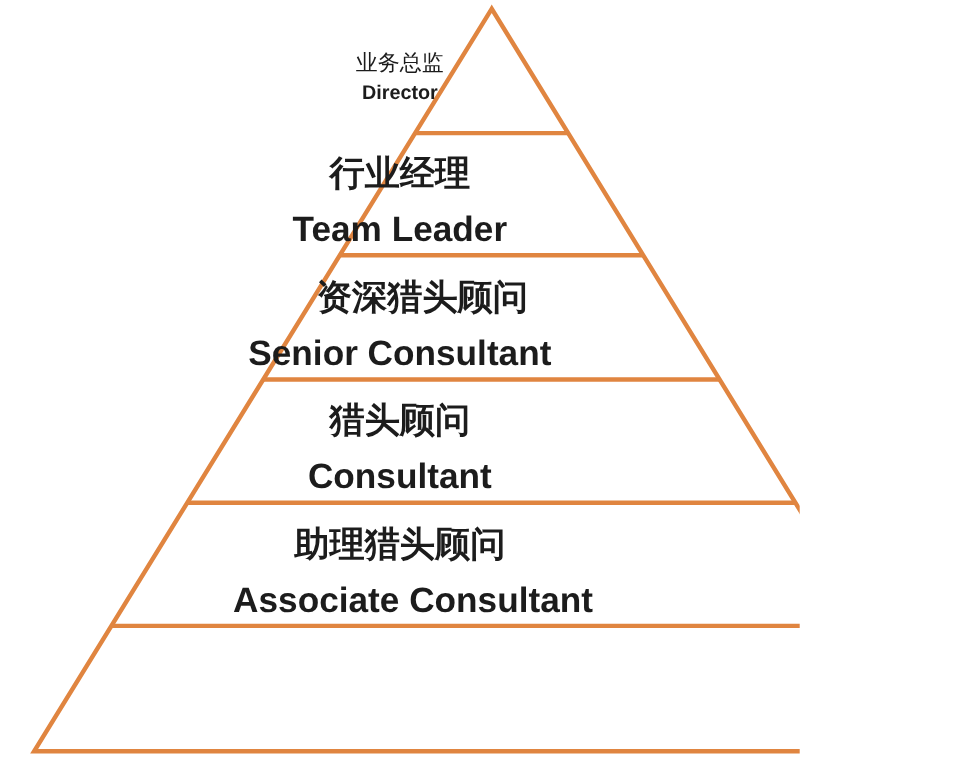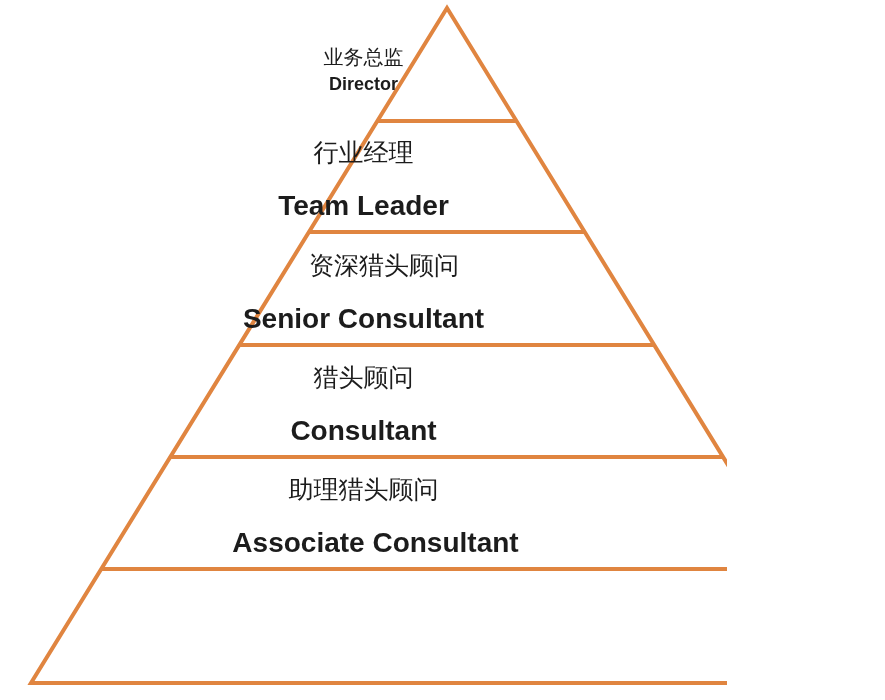--- a/index.html
+++ b/index.html
@@ -32,22 +32,22 @@
   .zh {
     font-family: "Liberation Serif", "DejaVu Serif", serif;
     font-weight: 400;
   }
   .en {
     font-family: "Liberation Sans", "DejaVu Sans", sans-serif;
     font-weight: 600;
   }
   .zh-sm { font-size: 20px; }
   .en-sm { font-size: 18px; }
-  .zh-lg { font-size: 25px; }
-  .en-lg { font-size: 28px; }
+  .zh-lg { font-size: 32px; font-weight: bold; }
+  .en-lg { font-size: 32px; }
   .return-mark {
     position: absolute;
     left: 851px;
     top: 663px;
     font-size: 13px;
     color: #8a8a8a;
     font-family: "DejaVu Sans", sans-serif;
   }
 </style>
 </head>

